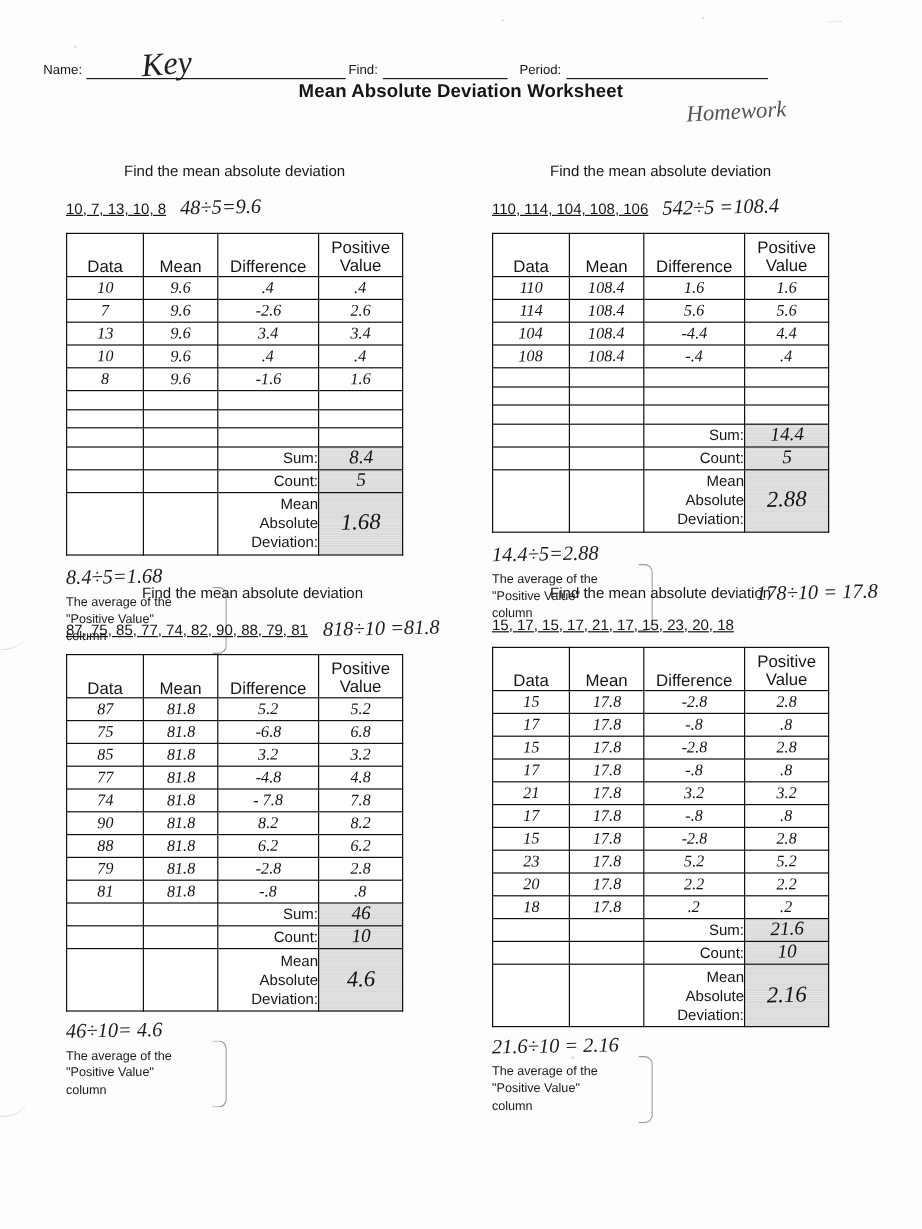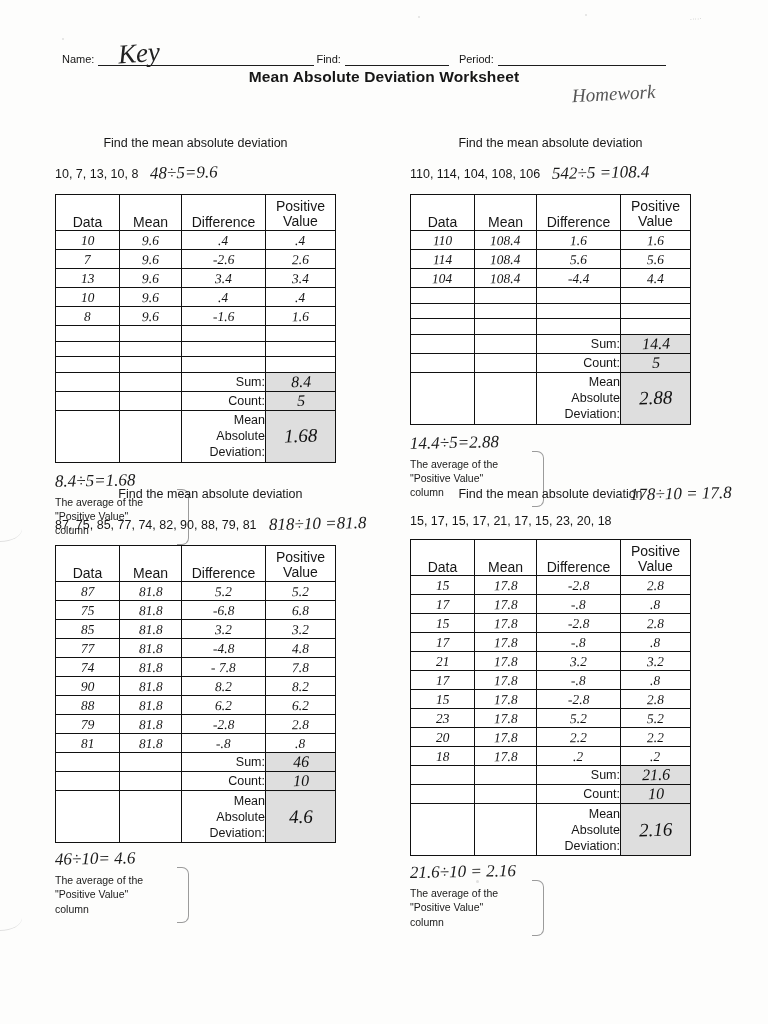--- a/index.html
+++ b/index.html
@@ -22,21 +22,21 @@
     opacity: .85;
   }
   .scan-smudge {
     position: absolute; font-size: 6px; color: #9a9a9a;
     letter-spacing: .4px; transform: rotate(-2deg);
     font-family: "Liberation Serif", serif;
   }
 
   
   .hdr {
-    position: absolute; left: 62px; top: 52px; width: 664px;
+    position: absolute; left: 36px; top: 52px; width: 664px;
     display: flex; align-items: flex-end; font-size: 11px;
   }
   .hdr-label { font-size: 11px; padding-bottom: 1px; }
   .hdr-rule {
     border-bottom: 1.4px solid #1d1d1d; flex: 0 0 auto; height: 14px;
     position: relative;
   }
   .rule-name  { width: 216px; margin: 0 2px 0 4px; }
   .rule-date  { width: 104px; margin: 0 10px 0 4px; }
   .rule-period{ width: 168px; margin-left: 4px; }
@@ -54,21 +54,21 @@
   }
   .hw-homework {
     position: absolute; left: 572px; top: 83px;
     font-size: 19px; color: #555; transform: rotate(-3deg);
     font-family: "Liberation Serif", serif; font-style: italic;
   }
 
   
   .problem { position: absolute; }
   .prompt { font-size: 12.5px; margin-bottom: 13px; text-align: center; }
-  .dataset { font-size: 12.5px; white-space: nowrap; }
+  .dataset { font-size: 12.5px; white-space: nowrap; text-decoration: underline; }
   .dataset-row { display: flex; align-items: baseline; gap: 12px; margin-bottom: 11px; }
   .hw-work {
     font-family: "Liberation Serif", serif; font-style: italic;
     font-size: 17px; color: #1b1b1b; white-space: nowrap;
     transform: rotate(-1.2deg);
   }
 
   
   table.mad {
     border-collapse: collapse;
@@ -301,20 +301,26 @@
           <td class="cell"><span class="hw">5.6</span></td>
           <td class="cell"><span class="hw">5.6</span></td>
         </tr>
       <tr>
           <td class="cell"><span class="hw">104</span></td>
           <td class="cell"><span class="hw">108.4</span></td>
           <td class="cell"><span class="hw">-4.4</span></td>
           <td class="cell"><span class="hw">4.4</span></td>
         </tr>
       <tr>
+          <td class="cell"><span class="hw">108</span></td>
+          <td class="cell"><span class="hw">108.4</span></td>
+          <td class="cell"><span class="hw">-.4</span></td>
+          <td class="cell"><span class="hw">.4</span></td>
+        </tr>
+      <tr>
           <td class="blank"></td>
           <td class="blank"></td>
           <td class="blank"></td>
           <td class="blank"></td>
         </tr>
       <tr>
           <td class="blank"></td>
           <td class="blank"></td>
           <td class="blank"></td>
           <td class="blank"></td>

